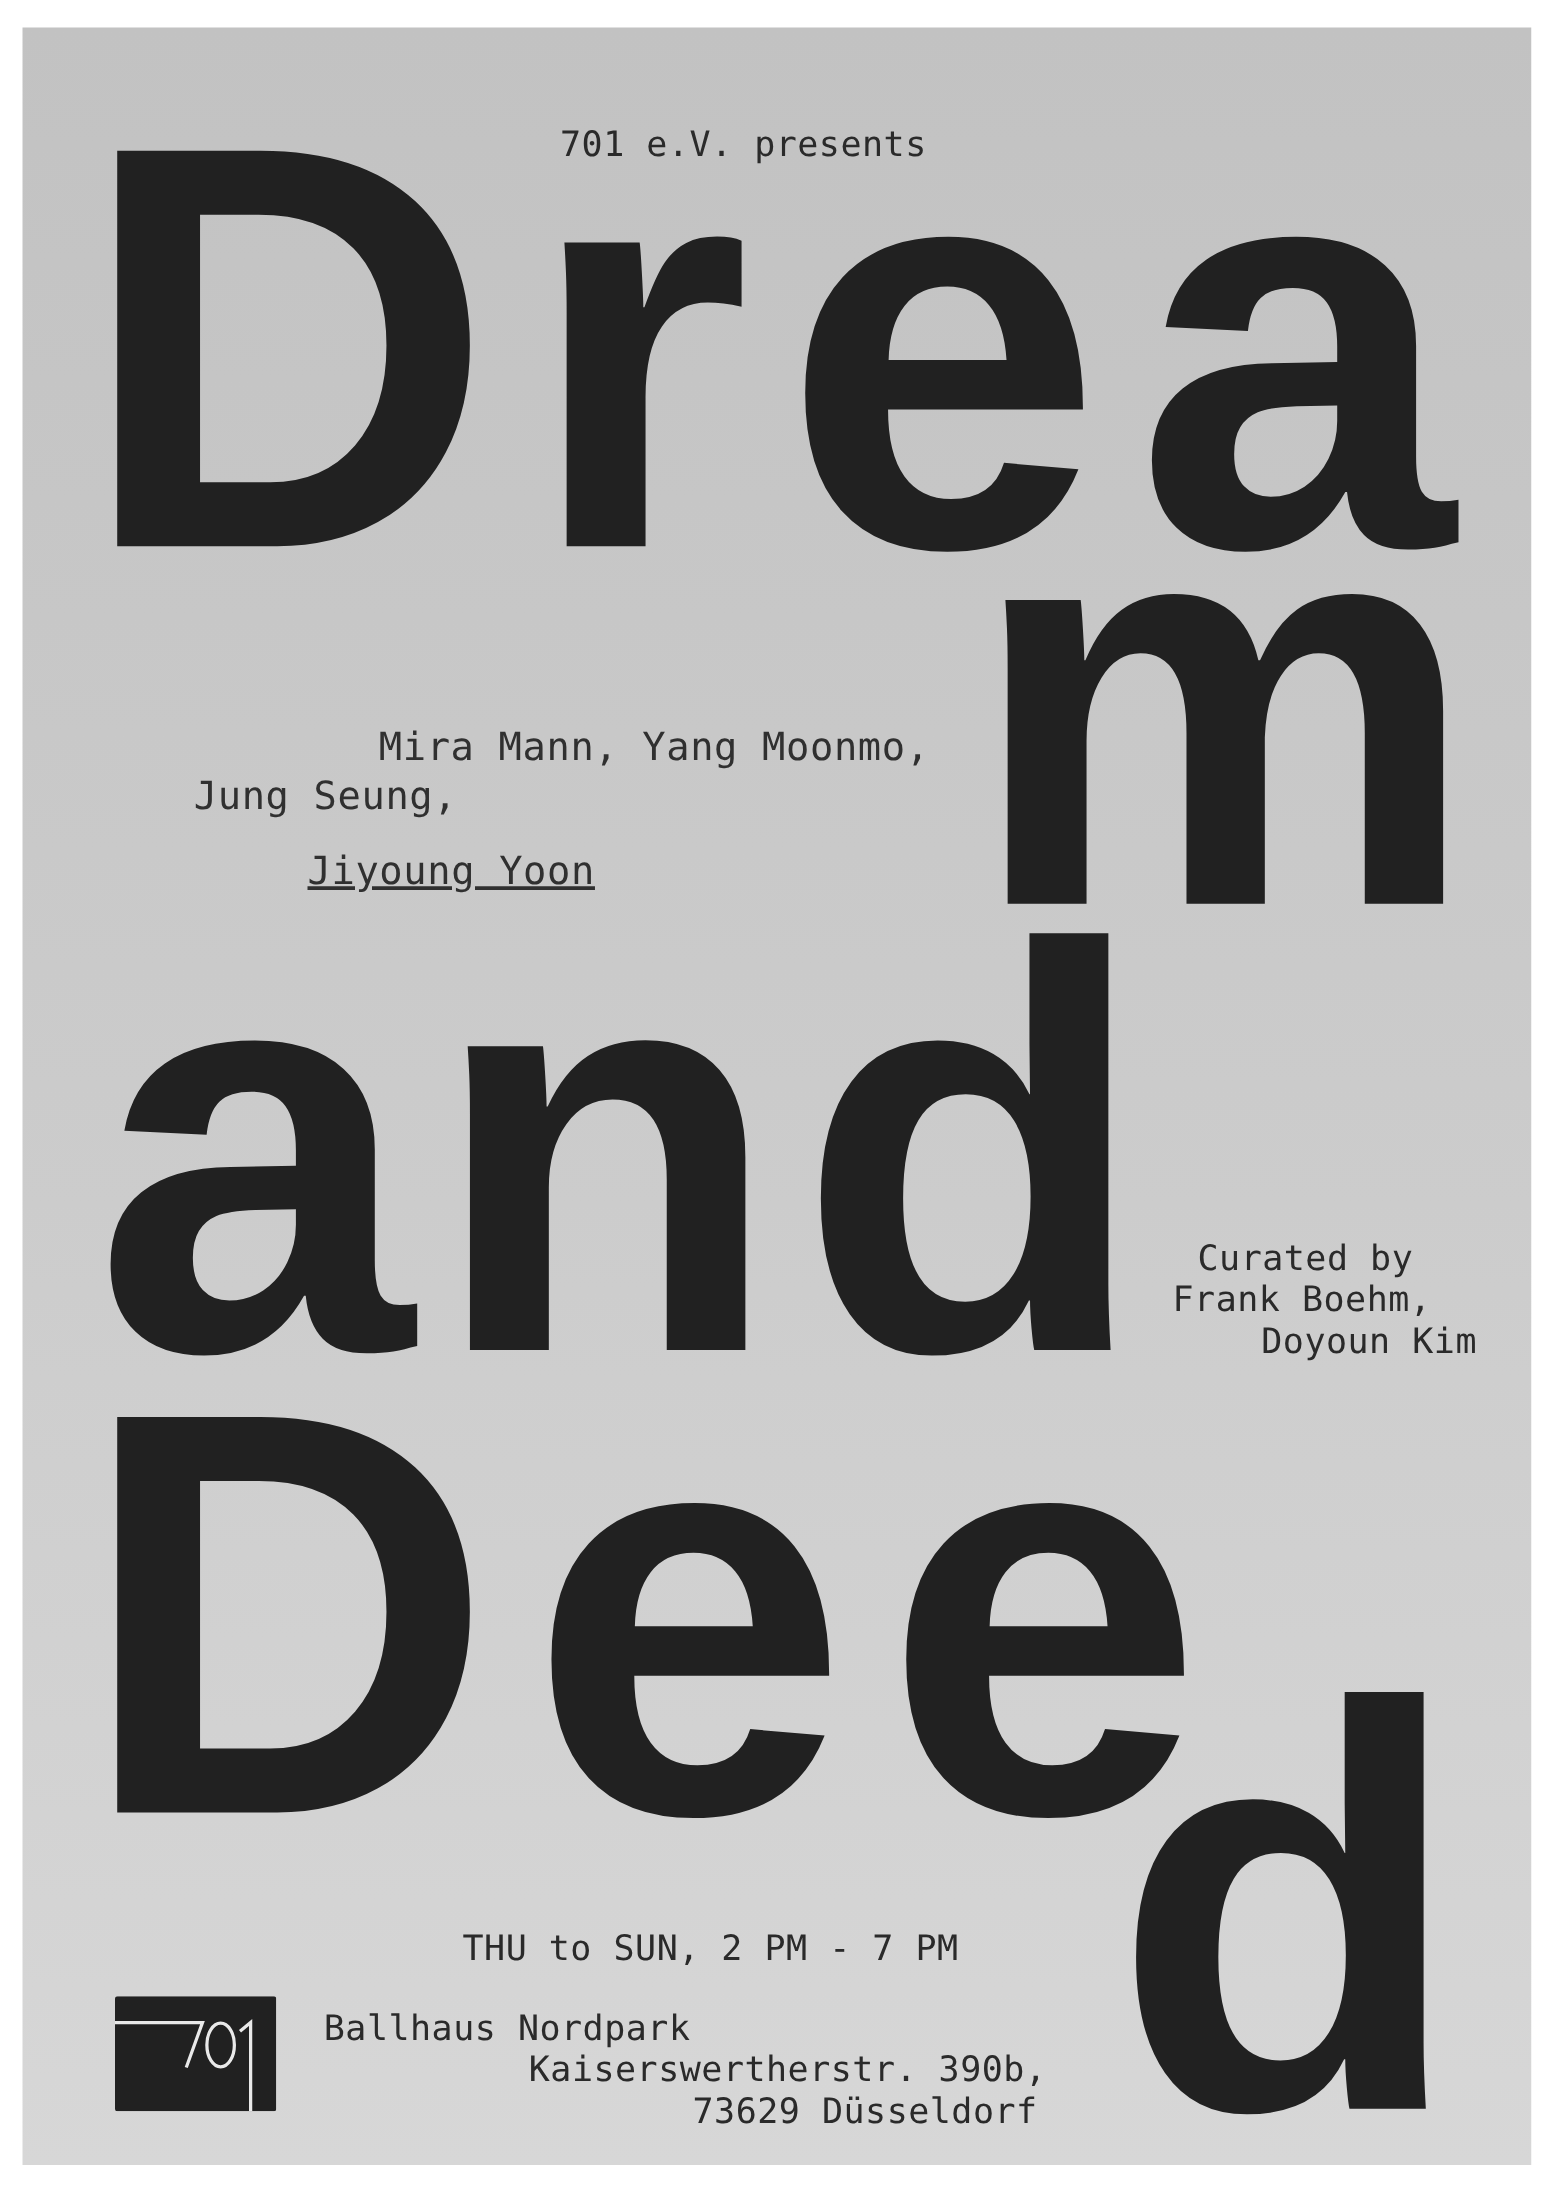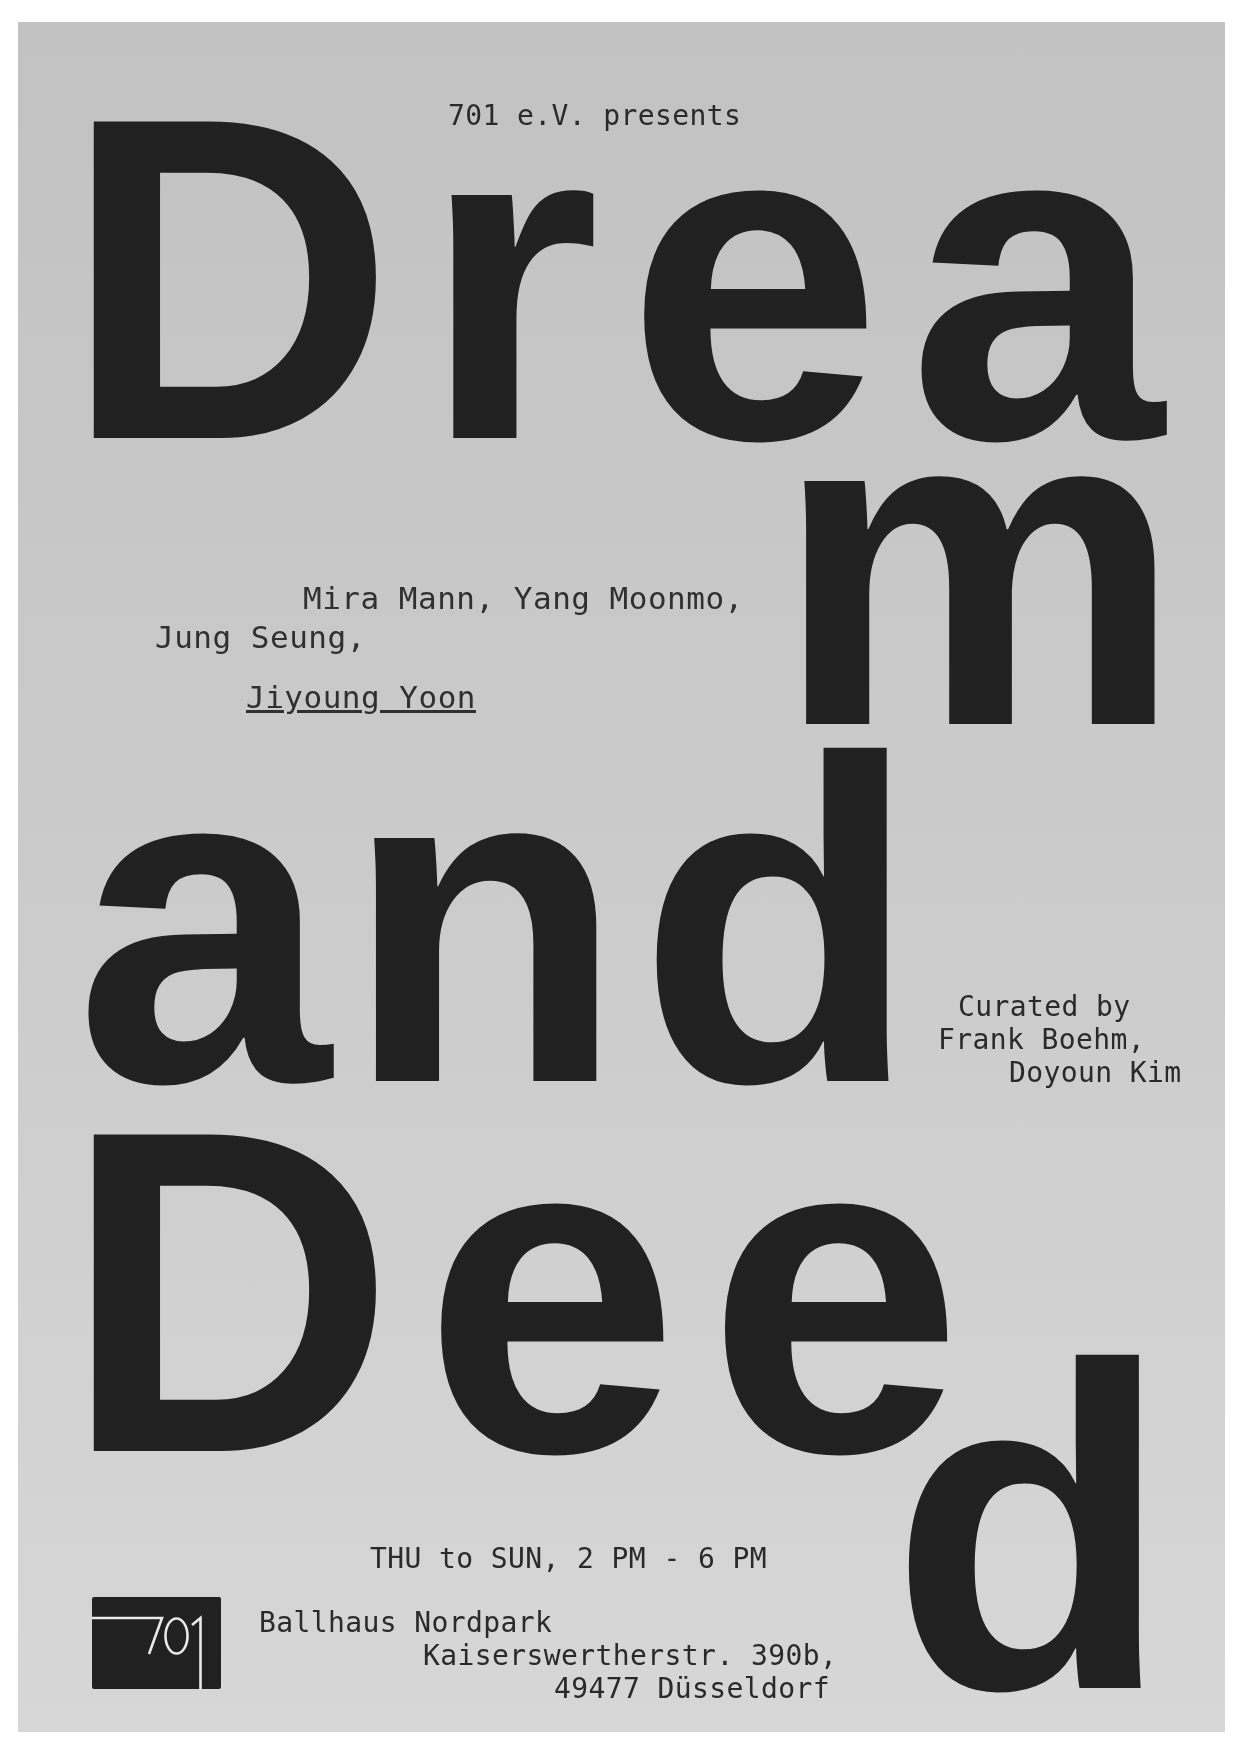--- a/index.html
+++ b/index.html
@@ -102,25 +102,25 @@
     <div class="giant and">and</div>
 
     <div class="mono curator-line-1">Curated by</div>
     <div class="mono curator-line-2">Frank Boehm,</div>
     <div class="mono curator-line-3">Doyoun Kim</div>
 
     <div class="giant dee">Dee</div>
 
     <div class="giant d">d</div>
 
-    <div class="mono hours-line">THU to SUN, 2 PM - 6 PM</div>
+    <div class="mono hours-line">THU to SUN, 2 PM - 7 PM</div>
 
     <div class="mono venue-name">Ballhaus Nordpark</div>
     <div class="mono venue-street">Kaiserswertherstr. 390b,</div>
-    <div class="mono venue-city">49477 Düsseldorf</div>
+    <div class="mono venue-city">73629 Düsseldorf</div>
 
     <div class="logo" aria-label="701">
       <svg width="129" height="92" viewBox="0 0 129 92" xmlns="http://www.w3.org/2000/svg">
         <rect x="0" y="0" width="129" height="92" rx="2" fill="#212121"></rect>
 
         <path d="M0,21 L70,21 L57,57" fill="none" stroke="#e9e9e9" stroke-width="2.6"></path>
 
         <ellipse cx="84.5" cy="39" rx="11" ry="17.5" fill="none" stroke="#e9e9e9" stroke-width="2.6"></ellipse>
 
         <path d="M100,28 L108.5,21 L108.5,92" fill="none" stroke="#e9e9e9" stroke-width="2.6"></path>

